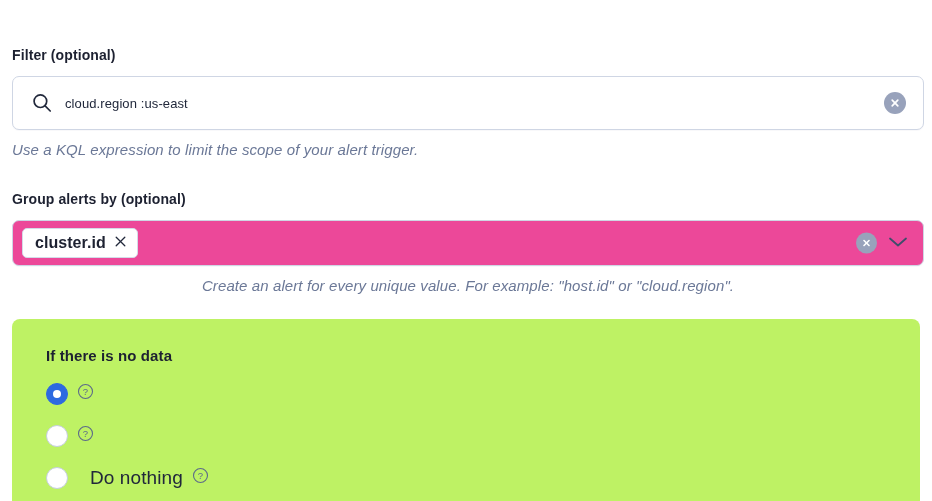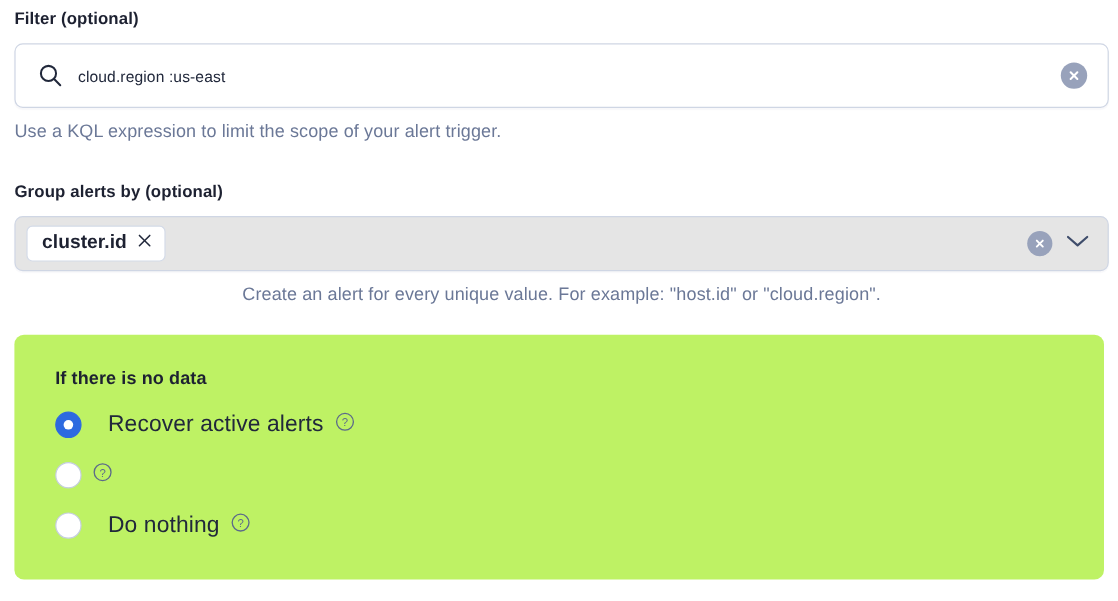--- a/index.html
+++ b/index.html
@@ -14,33 +14,35 @@
     color: #1a1c29;
     overflow: hidden;
   }
 
   .page {
     position: relative;
     width: 932px;
     height: 389px;
     box-sizing: border-box;
     padding: 0;
+    margin-top: 40px;
   }
 
   
   .field-label {
     font-size: 14px;
     font-weight: 700;
     color: #1d2131;
     letter-spacing: 0.1px;
   }
   .field-help {
     font-size: 15px;
     color: #6b7897;
     letter-spacing: 0.1px;
+    font-style: italic;
   }
 
   
   .filter-block {
     position: absolute;
     left: 12px;
     top: 7px;
     width: 912px;
   }
   .filter-input-wrap {
@@ -97,21 +99,21 @@
     position: absolute;
     left: 12px;
     top: 151px;
     width: 912px;
   }
   .combo-wrap {
     position: relative;
     margin-top: 13px;
     height: 46px;
     box-sizing: border-box;
-    background: #e5e5e5;
+    background: #ec4899;
     border: 1px solid #cfd6e4;
     border-radius: 7px;
     display: flex;
     align-items: center;
     padding-left: 9px;
     box-shadow: 0 1px 1px rgba(30,45,90,0.03);
   }
   .pill {
     display: inline-flex;
     align-items: center;
@@ -281,21 +283,20 @@
 
   <div class="nodata-panel">
     <div class="panel-title">If there is no data</div>
 
     <div class="radio-list">
 
       <div class="radio-row">
         <span class="radio-outer checked">
           <span class="radio-dot"></span>
         </span>
-        <span class="radio-label">Recover active alerts</span>
         <span class="help-icon">
           <svg width="17" height="17" viewBox="0 0 17 17" fill="none" xmlns="http://www.w3.org/2000/svg">
             <circle cx="8.5" cy="8.5" r="7" stroke="#5c6a8a" stroke-width="1.1"></circle>
             <text x="8.5" y="12.3" text-anchor="middle" font-family="Liberation Sans, sans-serif" font-size="9.5" fill="#5c6a8a">?</text>
           </svg>
         </span>
       </div>
 
       <div class="radio-row">
         <span class="radio-outer">

